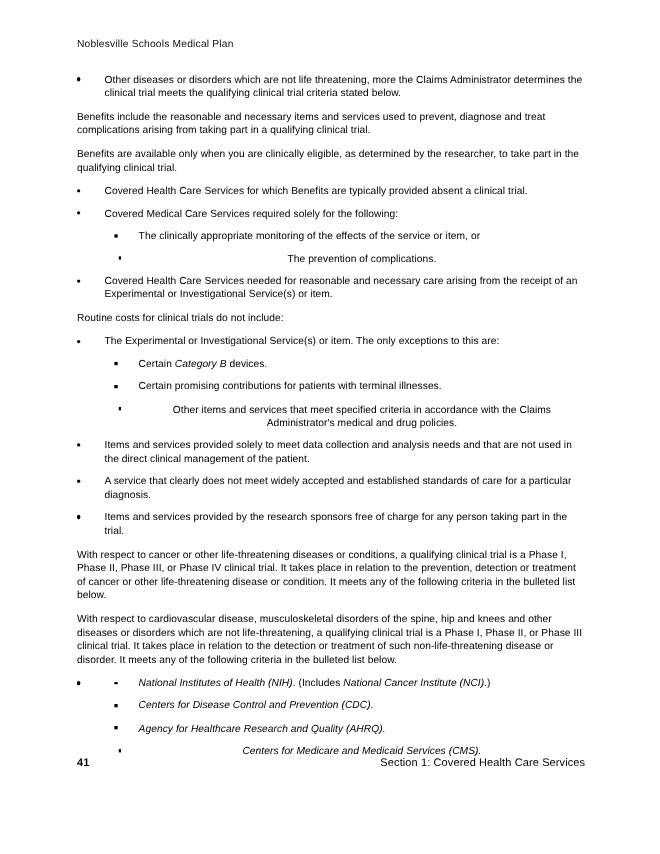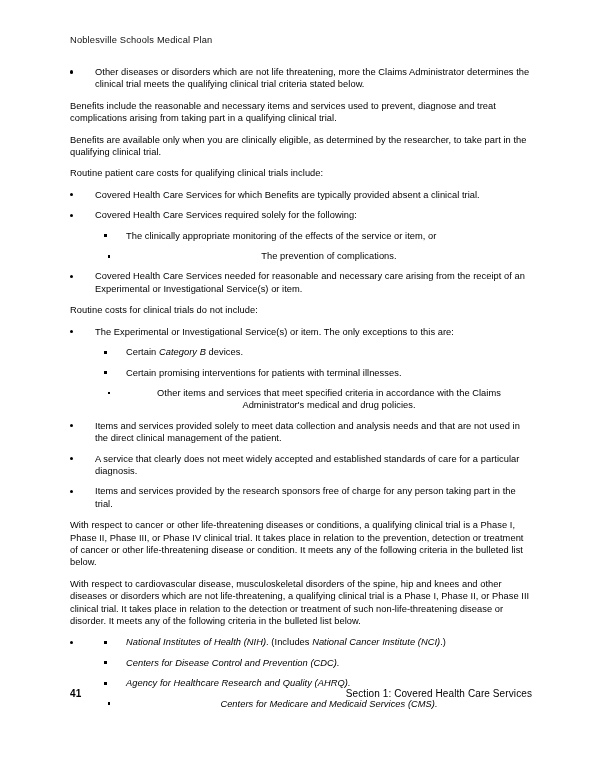--- a/index.html
+++ b/index.html
@@ -164,30 +164,29 @@
       <li>
         <span class="mk"></span>
         <span>Other diseases or disorders which are not life threatening, more the Claims Administrator determines the clinical trial meets the qualifying clinical trial criteria stated below.</span>
       </li>
     </ul>
 
     <p class="para">Benefits include the reasonable and necessary items and services used to prevent, diagnose and treat complications arising from taking part in a qualifying clinical trial.</p>
 
     <p class="para">Benefits are available only when you are clinically eligible, as determined by the researcher, to take part in the qualifying clinical trial.</p>
 
-    <p class="para">Routine patient care costs for qualifying clinical trials include:</p>
 
     <ul class="lv1">
       <li>
         <span class="mk"></span>
         <span>Covered Health Care Services for which Benefits are typically provided absent a clinical trial.</span>
       </li>
       <li>
         <span class="mk"></span>
-        <span>Covered Health Care Services required solely for the following:</span>
+        <span>Covered Medical Care Services required solely for the following:</span>
         <ul class="lv2">
           <li>
             <span class="mk"></span>
             <span>The clinically appropriate monitoring of the effects of the service or item, or</span>
           </li>
           <li>
             <span class="mk"></span>
             <span>The prevention of complications.</span>
           </li>
         </ul>
@@ -204,21 +203,21 @@
       <li>
         <span class="mk"></span>
         <span>The Experimental or Investigational Service(s) or item. The only exceptions to this are:</span>
         <ul class="lv2">
           <li>
             <span class="mk"></span>
             <span><span>Certain </span><span class="it">Category B</span><span> devices.</span></span>
           </li>
           <li>
             <span class="mk"></span>
-            <span>Certain promising interventions for patients with terminal illnesses.</span>
+            <span>Certain promising contributions for patients with terminal illnesses.</span>
           </li>
           <li>
             <span class="mk"></span>
             <span>Other items and services that meet specified criteria in accordance with the Claims Administrator's medical and drug policies.</span>
           </li>
         </ul>
       </li>
       <li>
         <span class="mk"></span>
         <span>Items and services provided solely to meet data collection and analysis needs and that are not used in the direct clinical management of the patient.</span>

